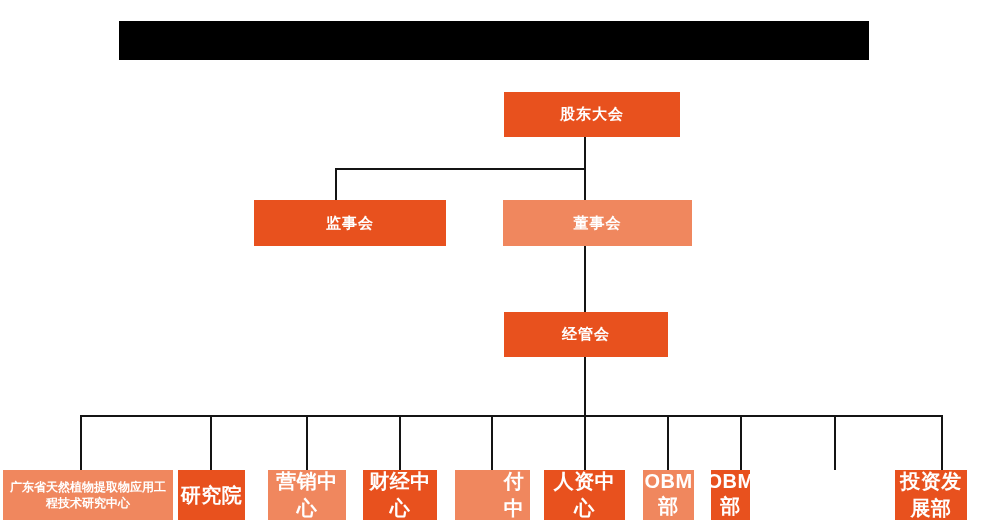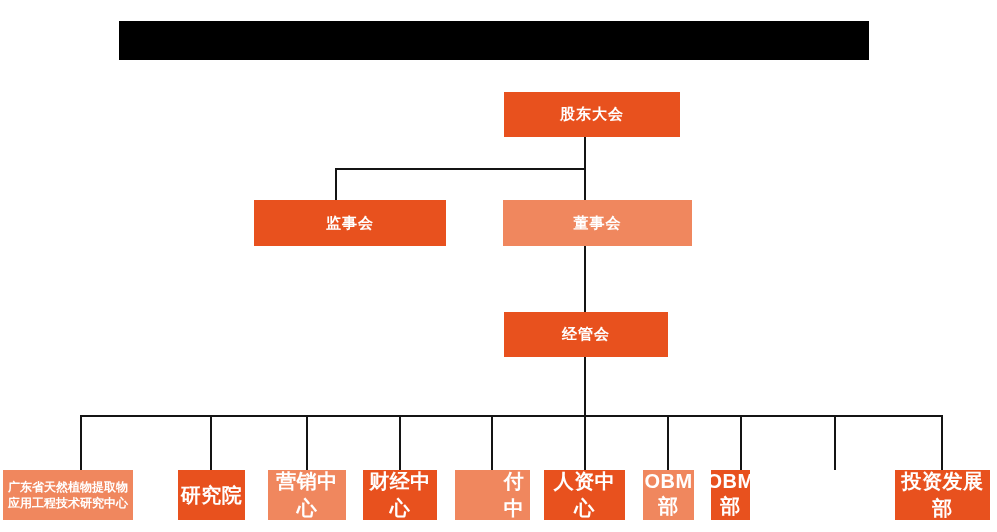--- a/index.html
+++ b/index.html
@@ -56,30 +56,30 @@
   }
   .dark  { background: var(--primary, #e8511e); }
   .light { background: var(--secondary, #f0875e); }
 
   .n-root        { left: 504px; top: 92px;  width: 176px; height: 45px; }
   .n-supervisory { left: 254px; top: 200px; width: 192px; height: 46px; }
   .n-board       { left: 503px; top: 200px; width: 189px; height: 46px; }
   .n-management  { left: 504px; top: 312px; width: 164px; height: 45px; }
 
   .dept { top: 470px; height: 50px; font-size: 20px; letter-spacing: 0.5px; }
-  .n-d1  { left: 3px;   width: 130px; font-size: 12px; line-height: 1.35; letter-spacing: 0; padding: 8px 4px; }
+  .n-d1  { left: 3px;   width: 170px; font-size: 12px; line-height: 1.35; letter-spacing: 0; padding: 8px 4px; }
   .n-d2  { left: 178px; width: 67px; }
   .n-d3  { left: 268px; width: 78px; text-align: center; }
   .n-d4  { left: 363px; width: 74px; }
   .n-d5  { left: 455px; width: 75px; padding-left: 43px; }
   .n-d6  { left: 544px; width: 81px; }
   .n-d7  { left: 643px; width: 51px; }
   .n-d8  { left: 711px; width: 39px; }
   .n-d9  { left: 793px; width: 85px; }
-  .n-d10 { left: 895px; width: 95px; }
+  .n-d10 { left: 895px; width: 72px; }
 </style>
 </head>
 <body>
 
 <div class="canvas">
 
   <div class="redacted"></div>
 
   <div class="line c-root-down"></div>
   <div class="line c-branch-h"></div>

